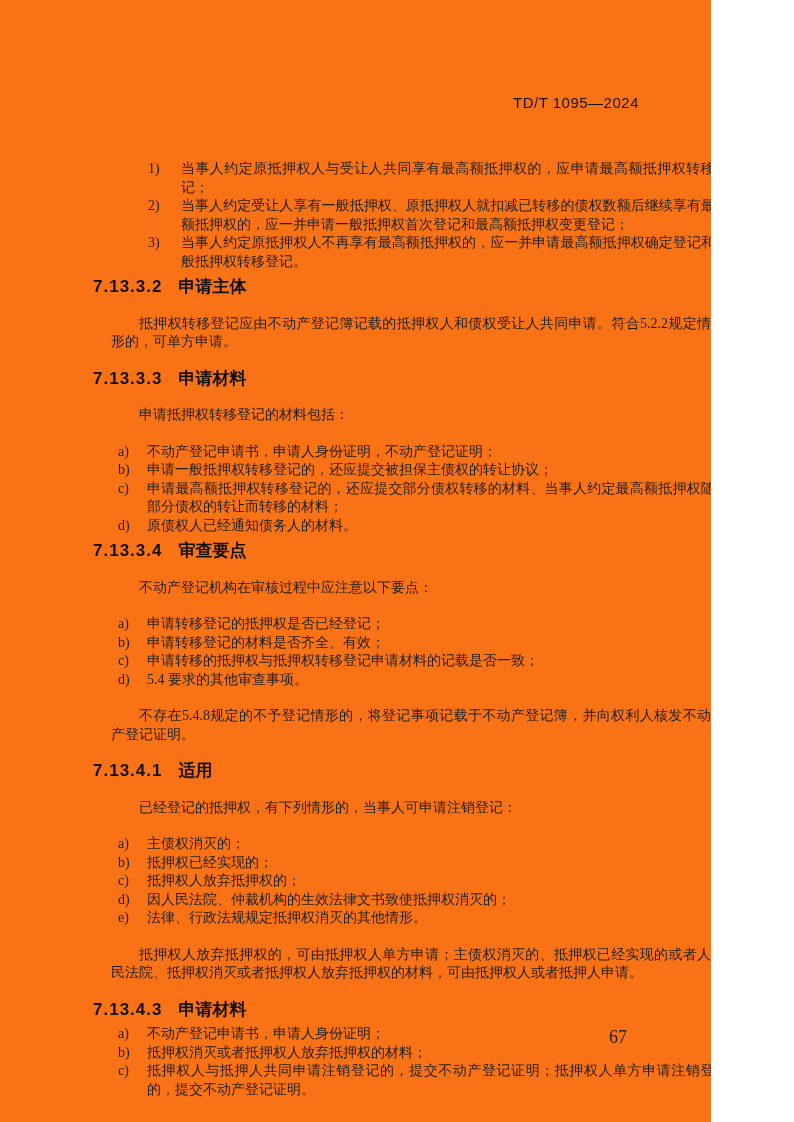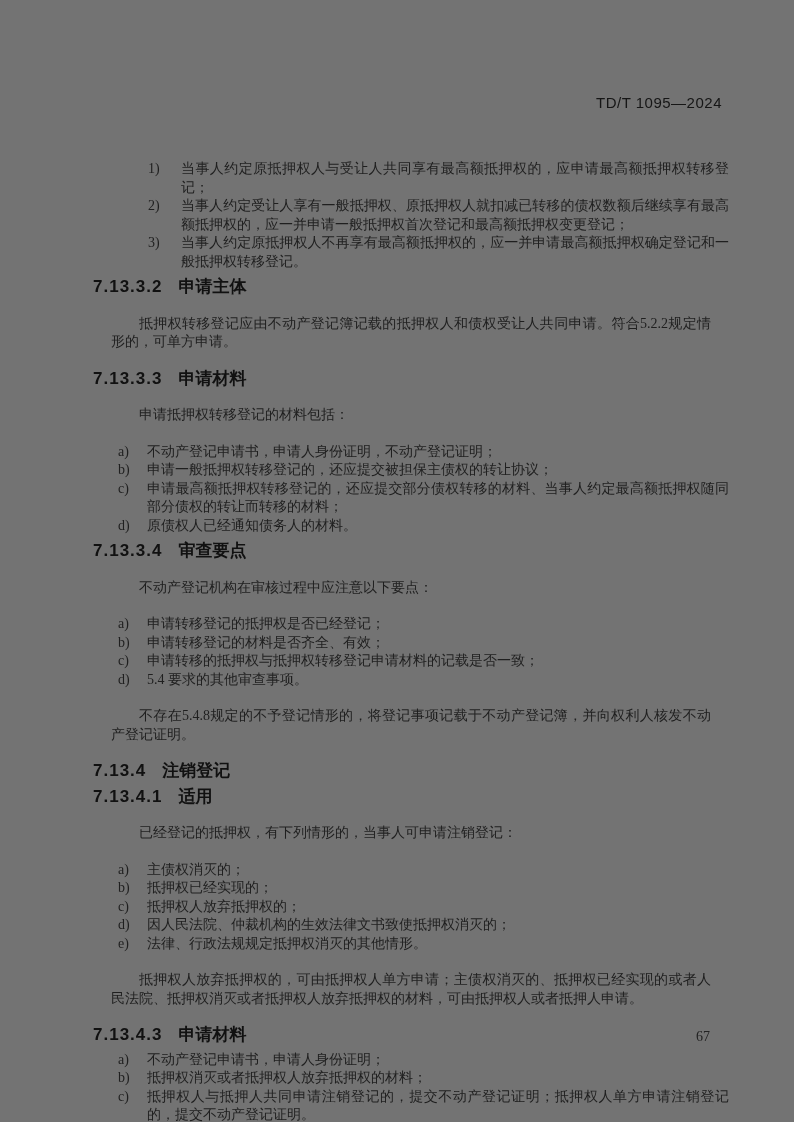--- a/index.html
+++ b/index.html
@@ -2,23 +2,23 @@
 <html><head>
 <meta charset="utf-8">
 <style>
   html, body {
     margin: 0;
     padding: 0;
     background: #ffffff;
   }
   .page {
     position: relative;
-    width: 794px;
+    width: 711px;
     height: 1122px;
-    background: #737373;
+    background: #f97316;
     overflow: hidden;
     font-family: "Liberation Serif", "DejaVu Serif", serif;
     color: #1f1f1f;
     font-size: 14px;
     line-height: 18.5px;
   }
   .doc-header {
     position: absolute;
     top: 94px;
     right: 72px;
@@ -58,21 +58,21 @@
     top: 0;
   }
   .li.alpha { padding-left: 54px; }
   .li.alpha .marker { left: 25px; }
   .li.num { padding-left: 88px; }
   .li.num .marker { left: 55px; }
   .page-number {
     position: absolute;
     top: 1028px;
     right: 84px;
-    font-size: 14px;
+    font-size: 18px;
     color: #222222;
   }
 </style>
 </head>
 <body>
 
 <div class="page">
 
   <div class="doc-header">TD/T 1095—2024</div>
 
@@ -138,23 +138,20 @@
         <span class="marker">c)</span>
         <span>申请转移的抵押权与抵押权转移登记申请材料的记载是否一致；</span>
       </div>
       <div class="li alpha">
         <span class="marker">d)</span>
         <span>5.4 要求的其他审查事项。</span>
       </div>
     </div>
     <p class="para">不存在5.4.8规定的不予登记情形的，将登记事项记载于不动产登记簿，并向权利人核发不动产登记证明。</p>
 
-    <div class="heading">
-      <span class="h-num">7.13.4</span><span class="h-title">注销登记</span>
-    </div>
 
     <div class="heading">
       <span class="h-num">7.13.4.1</span><span class="h-title">适用</span>
     </div>
     <p class="para">已经登记的抵押权，有下列情形的，当事人可申请注销登记：</p>
     <div class="alphalist">
       <div class="li alpha">
         <span class="marker">a)</span>
         <span>主债权消灭的；</span>
       </div>

